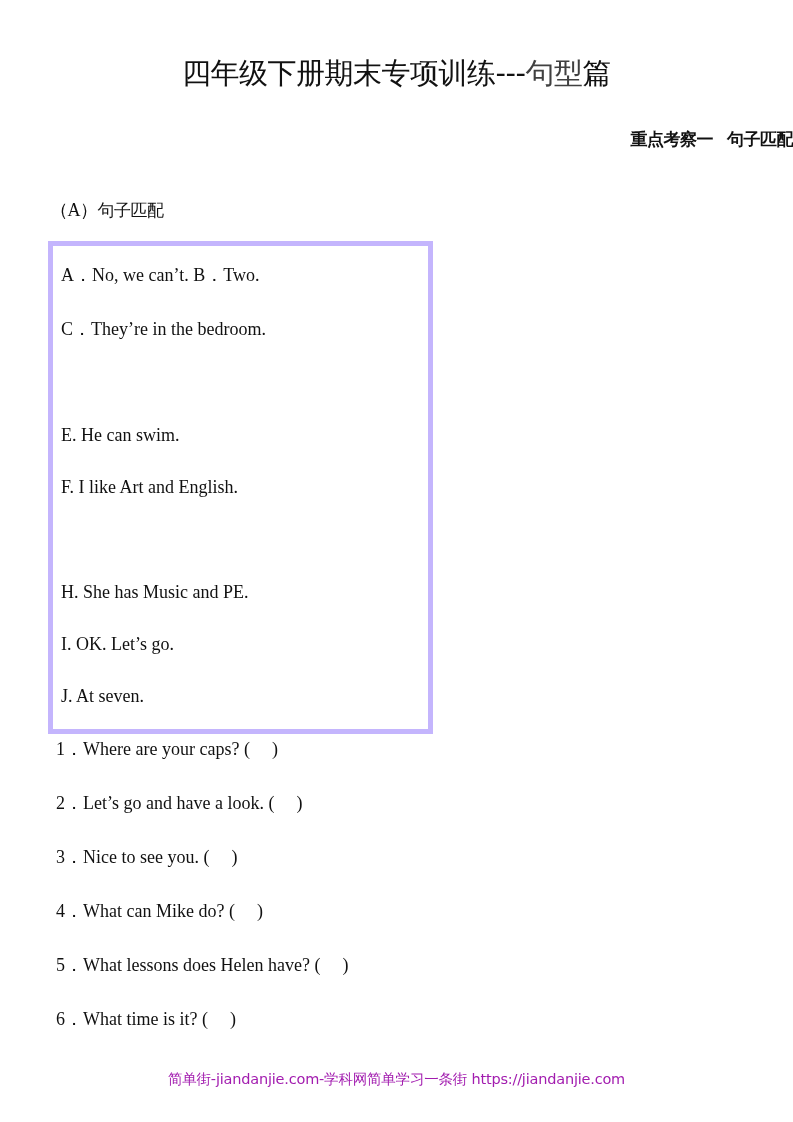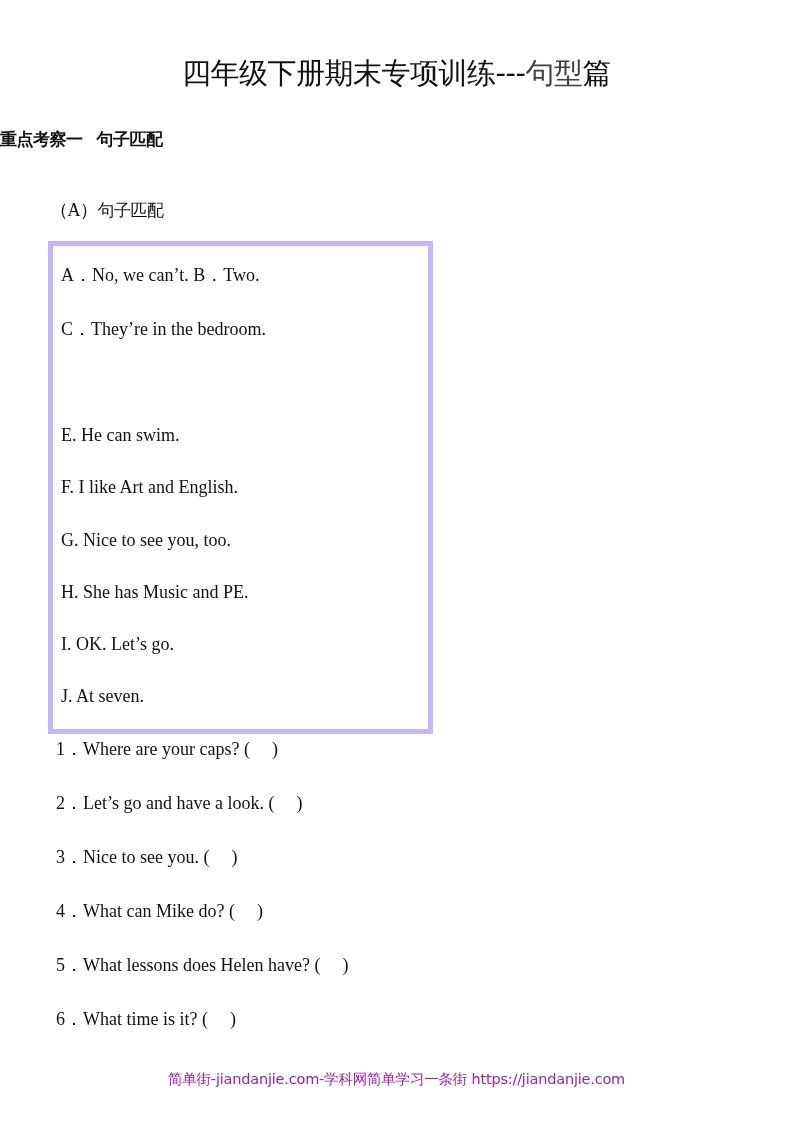--- a/index.html
+++ b/index.html
@@ -3,21 +3,21 @@
   <meta charset="utf-8">
   <style>
     html, body { margin: 0; padding: 0; background: #ffffff; }
     body { width: 793px; height: 1122px; position: relative; overflow: hidden; color: #111; }
     .title {
       position: absolute; left: 0; width: 793px; top: 54px; text-align: center;
       font-family: "DejaVu Sans", sans-serif; font-size: 29px; letter-spacing: -0.5px; color: #111;
     }
     .title .red { color: #404040; }
     .subtitle {
-      position: absolute; left: 0; width: 793px; top: 128px; text-align: left;
+      position: absolute; left: 0; width: 793px; top: 128px; text-align: right;
       font-family: "DejaVu Sans", sans-serif; font-size: 17px; font-weight: bold; letter-spacing: -0.5px;
     }
     .subtitle .gap { display: inline-block; width: 14px; }
     .section-label {
       position: absolute; left: 50px; top: 198px;
       font-family: "DejaVu Sans", sans-serif; font-size: 17px; letter-spacing: -0.5px;
     }
     .section-label .paren { font-family: "Liberation Serif", serif; font-size: 18px; }
     .options-box {
       position: absolute; left: 48px; top: 241px; width: 375px; height: 483px;
@@ -50,21 +50,20 @@
 
 <div class="section-label">
   <span class="paren">（A）</span><span>句子匹配</span>
 </div>
 
 <div class="options-box">
   <div class="option" style="top:17px">A．No, we can’t. B．Two.</div>
   <div class="option" style="top:71px">C．They’re in the bedroom.</div>
   <div class="option" style="top:179px">E. He can swim.</div>
   <div class="option" style="top:231px">F. I like Art and English.</div>
-  <div class="option" style="top:284px">G. Nice to see you, too.</div>
   <div class="option" style="top:336px">H. She has Music and PE.</div>
   <div class="option" style="top:388px">I. OK. Let’s go.</div>
   <div class="option" style="top:440px">J. At seven.</div>
 </div>
 
 <div class="question" style="top:737px">
   <span>1．Where are your caps? (</span><span class="blank"></span><span>)</span>
 </div>
 <div class="question" style="top:791px">
   <span>2．Let’s go and have a look. (</span><span class="blank"></span><span>)</span>

